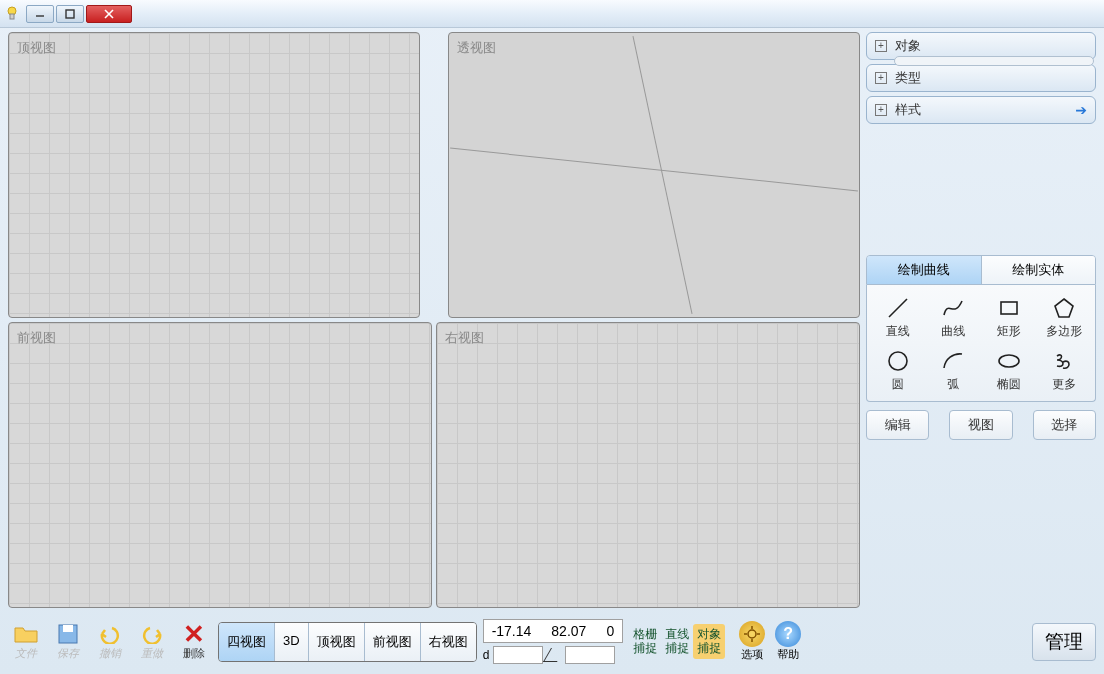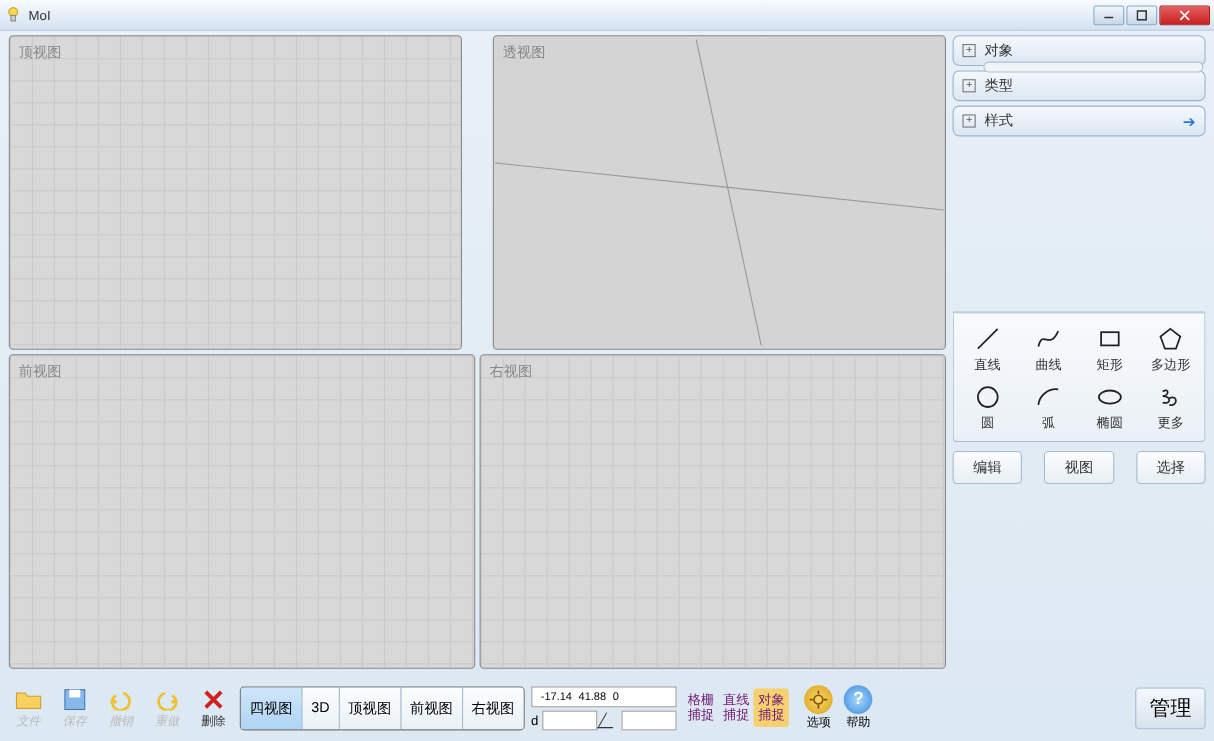--- a/index.html
+++ b/index.html
@@ -54,27 +54,27 @@
   .bottom-btn { display:flex; flex-direction:column; align-items:center; font-size:11px; color:#333; cursor:pointer; padding:0 4px; }
   .bottom-btn .ico { width:28px; height:24px; display:flex; align-items:center; justify-content:center; }
   .faded { color:#bbb;font-style:italic; }
   .bottom-btn .ico.x { color:#d02020; font-size:26px; font-weight:bold; }
 
   .view-btns { display:flex; border:1px solid #737373; border-radius:4px; overflow:hidden; }
   .view-btn { padding:10px 8px; font-size:13px; background:linear-gradient(to bottom,#fcfdfe,#eaf0f6); cursor:pointer; border-left:1px solid #a8bcd0; }
   .view-btn:first-child { border-left:none; }
   .view-btn.active { background:linear-gradient(to bottom,#cfe6fb,#aed4f5); }
 
-  .coord-box { background:#fff; border:1px solid #a0a0a0; display:flex; gap:6px; padding:3px 8px; font-size:10px; font-family:monospace; }
+  .coord-box { background:#fff; border:1px solid #a0a0a0; display:flex; gap:20px; padding:3px 8px; font-size:14px; font-family:monospace; }
   .coord-row2 { display:flex; align-items:center; gap:4px; margin-top:3px; font-size:12px; }
   .small-input { width:50px; height:18px; border:1px solid #a0a0a0; background:#fff; }
   .angle { width:14px; height:14px; display:inline-block; border-left:1px solid #333; border-bottom:1px solid #333; transform:skewX(-30deg);}
 
   .snap-btns { display:flex; gap:0; }
-  .snap-btn { padding:4px 4px; font-size:12px; color:#701a75; text-align:center; line-height:1.15; cursor:pointer; border-radius:3px; }
+  .snap-btn { padding:4px 4px; font-size:12px; color:#14532d; text-align:center; line-height:1.15; cursor:pointer; border-radius:3px; }
   .snap-btn.active { background:#f7d070; }
 
   .icon-group { display:flex; gap:10px; margin-left:8px; }
   .round-ico { width:26px; height:26px; border-radius:50%; display:flex; align-items:center; justify-content:center; font-size:16px; }
   .gear { background:radial-gradient(circle,#f8d868,#d8a020); }
   .help { background:radial-gradient(circle,#a8d8ff,#3888d8); color:#fff; font-weight:bold; }
   .icon-col { display:flex; flex-direction:column; align-items:center; font-size:11px; cursor:pointer; }
 
   .manage-btn { background:linear-gradient(to bottom,#f4f8fc,#d8e2ec); border:1px solid #a8bcd0; border-radius:4px; padding:5px 12px; font-size:19px; cursor:pointer; }
 
@@ -83,21 +83,20 @@
 </head>
 <body>
 
 <div class="titlebar">
   <span class="title-icon">
     <svg viewBox="0 0 16 16">
         <circle cx="8" cy="5" r="4" fill="#f8d848" stroke="#c8a020"></circle>
         <rect x="6" y="8" width="4" height="5" fill="#d0d0d0" stroke="#888"></rect>
       </svg>
   </span>
-  <span class="title-text">MoI</span>
   <div class="win-controls">
     <div class="win-btn win-min">
       <svg width="10" height="10">
           <line x1="1" y1="7" x2="9" y2="7" stroke="#333" stroke-width="1.4"></line>
         </svg>
     </div>
     <div class="win-btn win-max">
       <svg width="10" height="10">
           <rect x="1" y="1" width="8" height="8" fill="none" stroke="#333" stroke-width="1.4"></rect>
         </svg>
@@ -146,20 +145,22 @@
         <div class="browser-item">
           <span class="plus">+</span>
           <span>样式</span>
           <span class="arrow">➔</span>
         </div>
       </div>
     </div>
 
     <div class="tool-panel">
       <div class="tool-tabs">
+        <div class="tool-tab active">绘制曲线</div>
+        <div class="tool-tab">绘制实体</div>
       </div>
       <div class="tool-grid">
         <div class="tool-item">
           <div class="tool-ico">
               <svg width="26" height="26">
                 <line x1="4" y1="22" x2="22" y2="4"></line>
               </svg>
             </div>
           <span>直线</span>
         </div>
@@ -276,21 +277,21 @@
     <div class="view-btn active">四视图</div>
     <div class="view-btn">3D</div>
     <div class="view-btn">顶视图</div>
     <div class="view-btn">前视图</div>
     <div class="view-btn">右视图</div>
   </div>
 
   <div class="coord-wrap">
     <div class="coord-box">
       <span>-17.14</span>
-      <span>41.88</span>
+      <span>82.07</span>
       <span>0</span>
     </div>
     <div class="coord-row2">
       <span>d</span>
       <input class="small-input" style="">
       <span class="angle"></span>
       <input class="small-input" style="">
     </div>
   </div>
 

